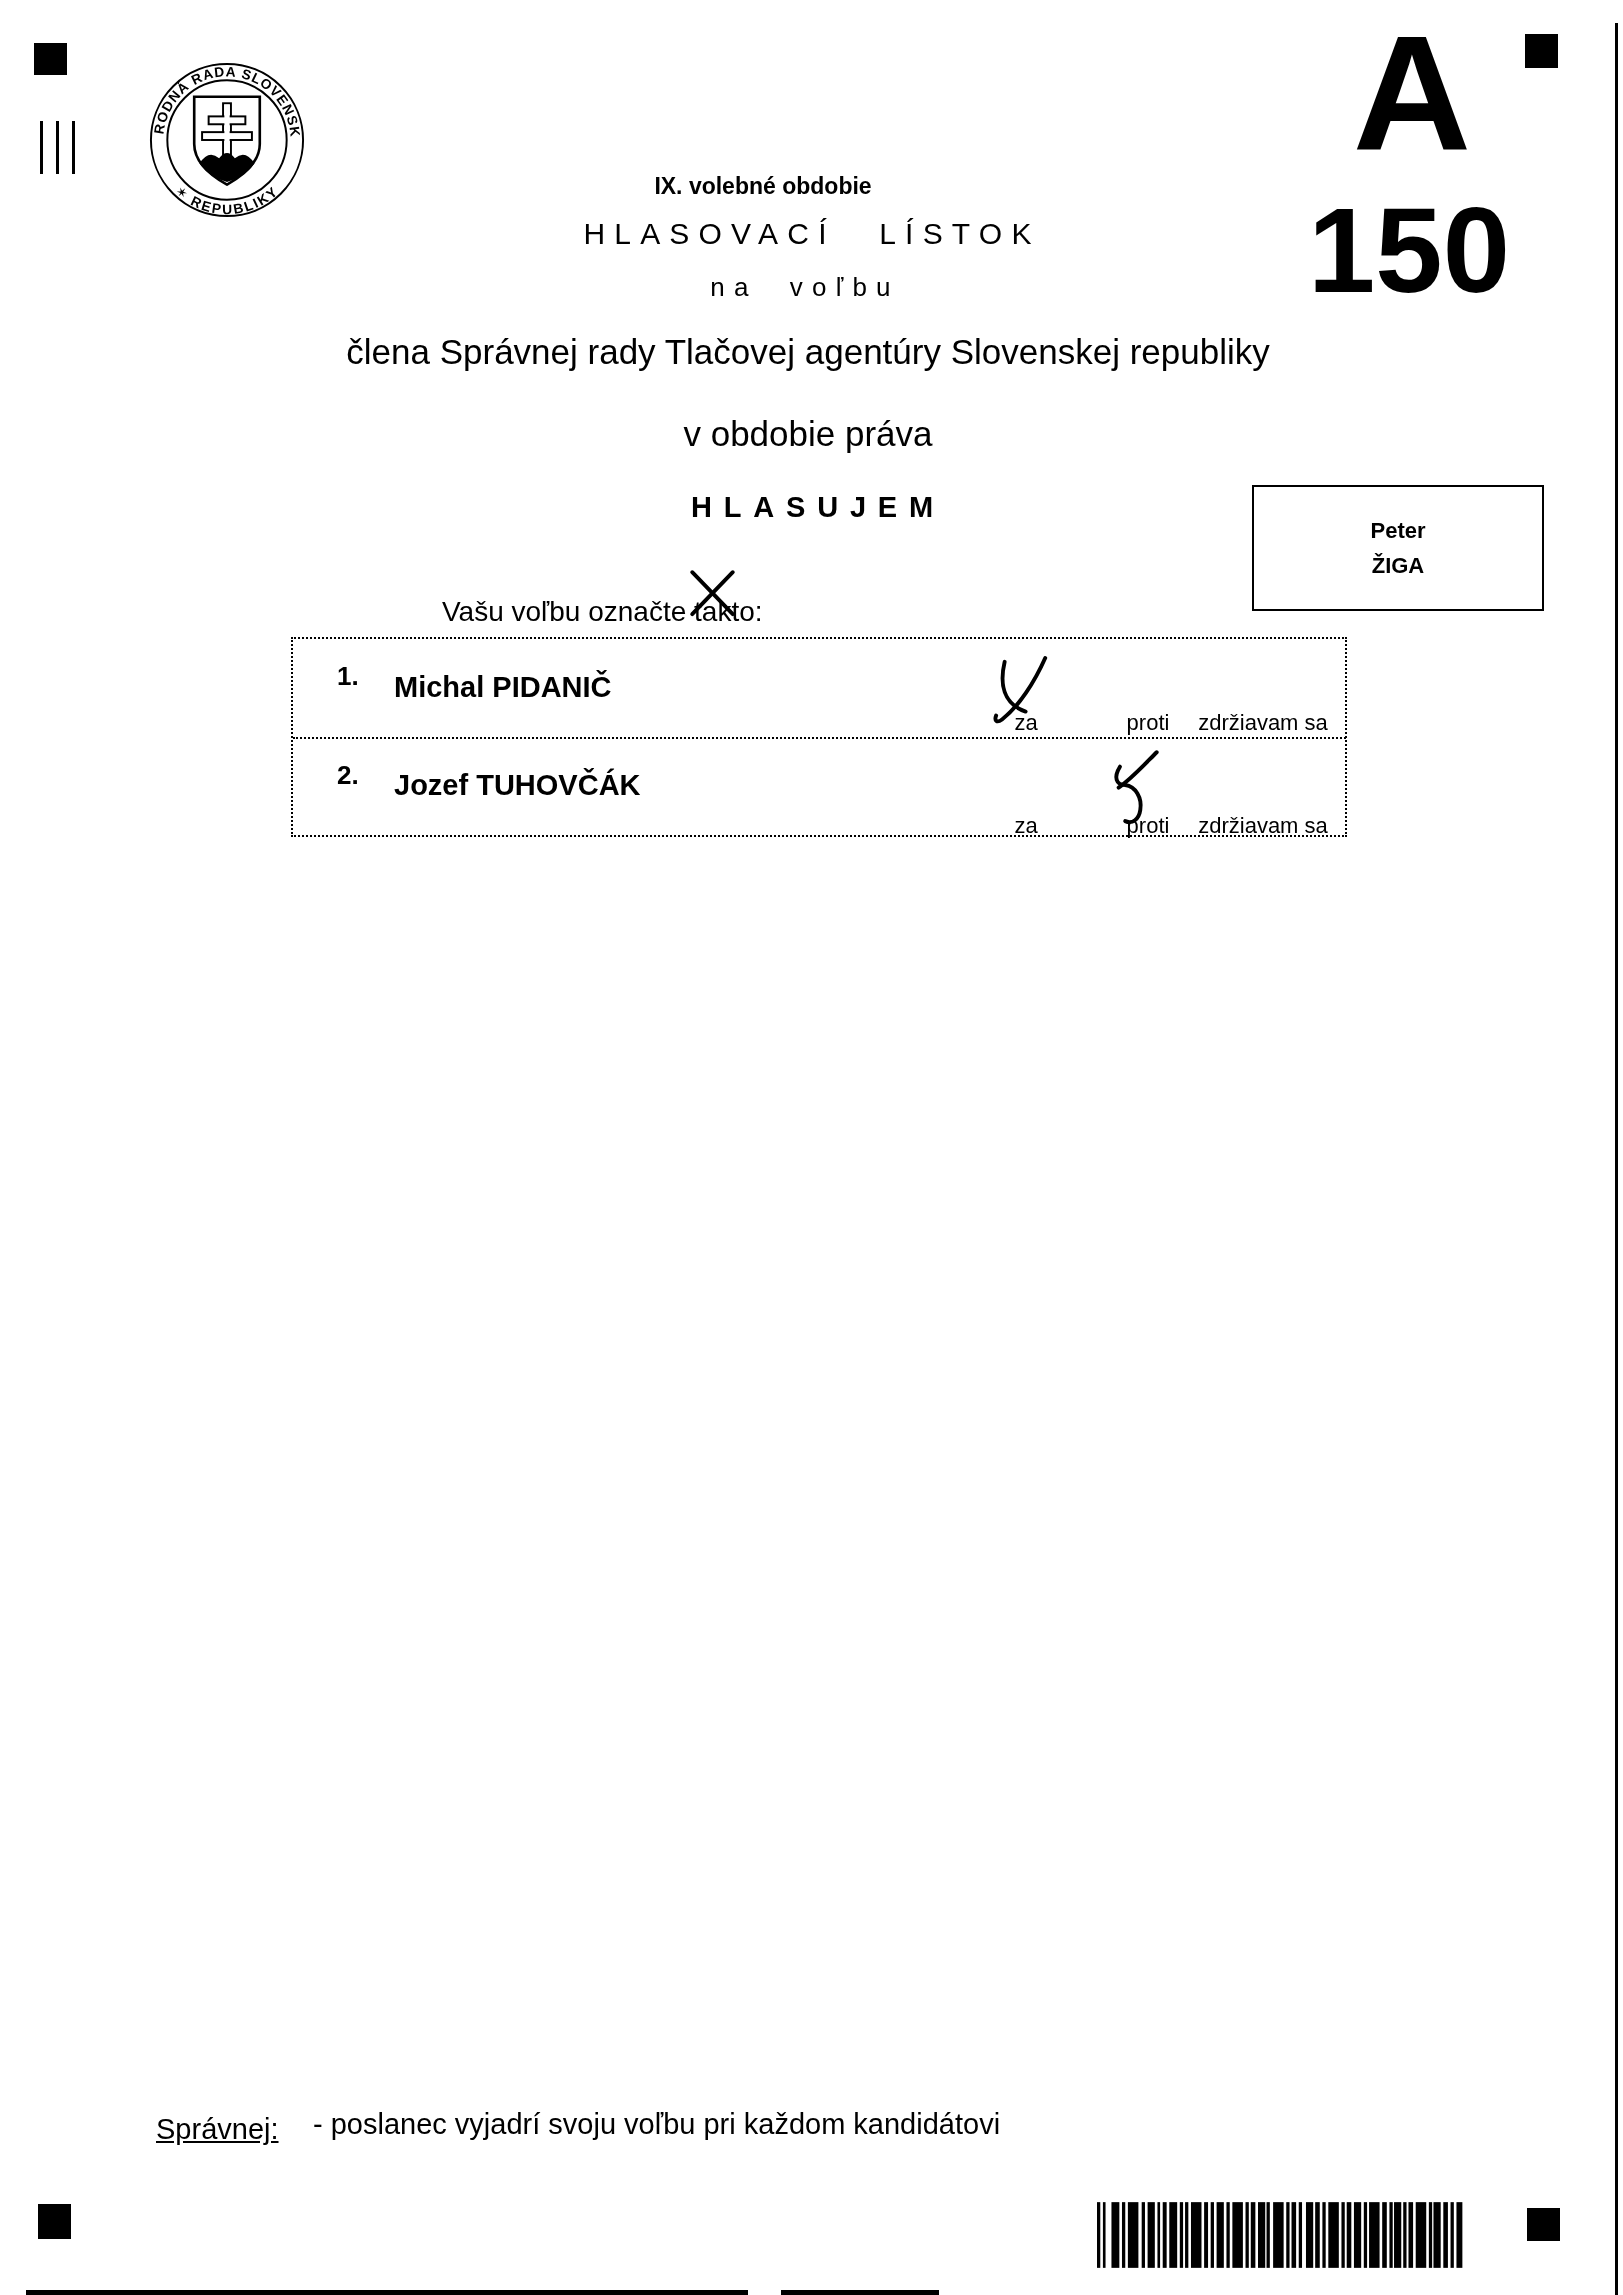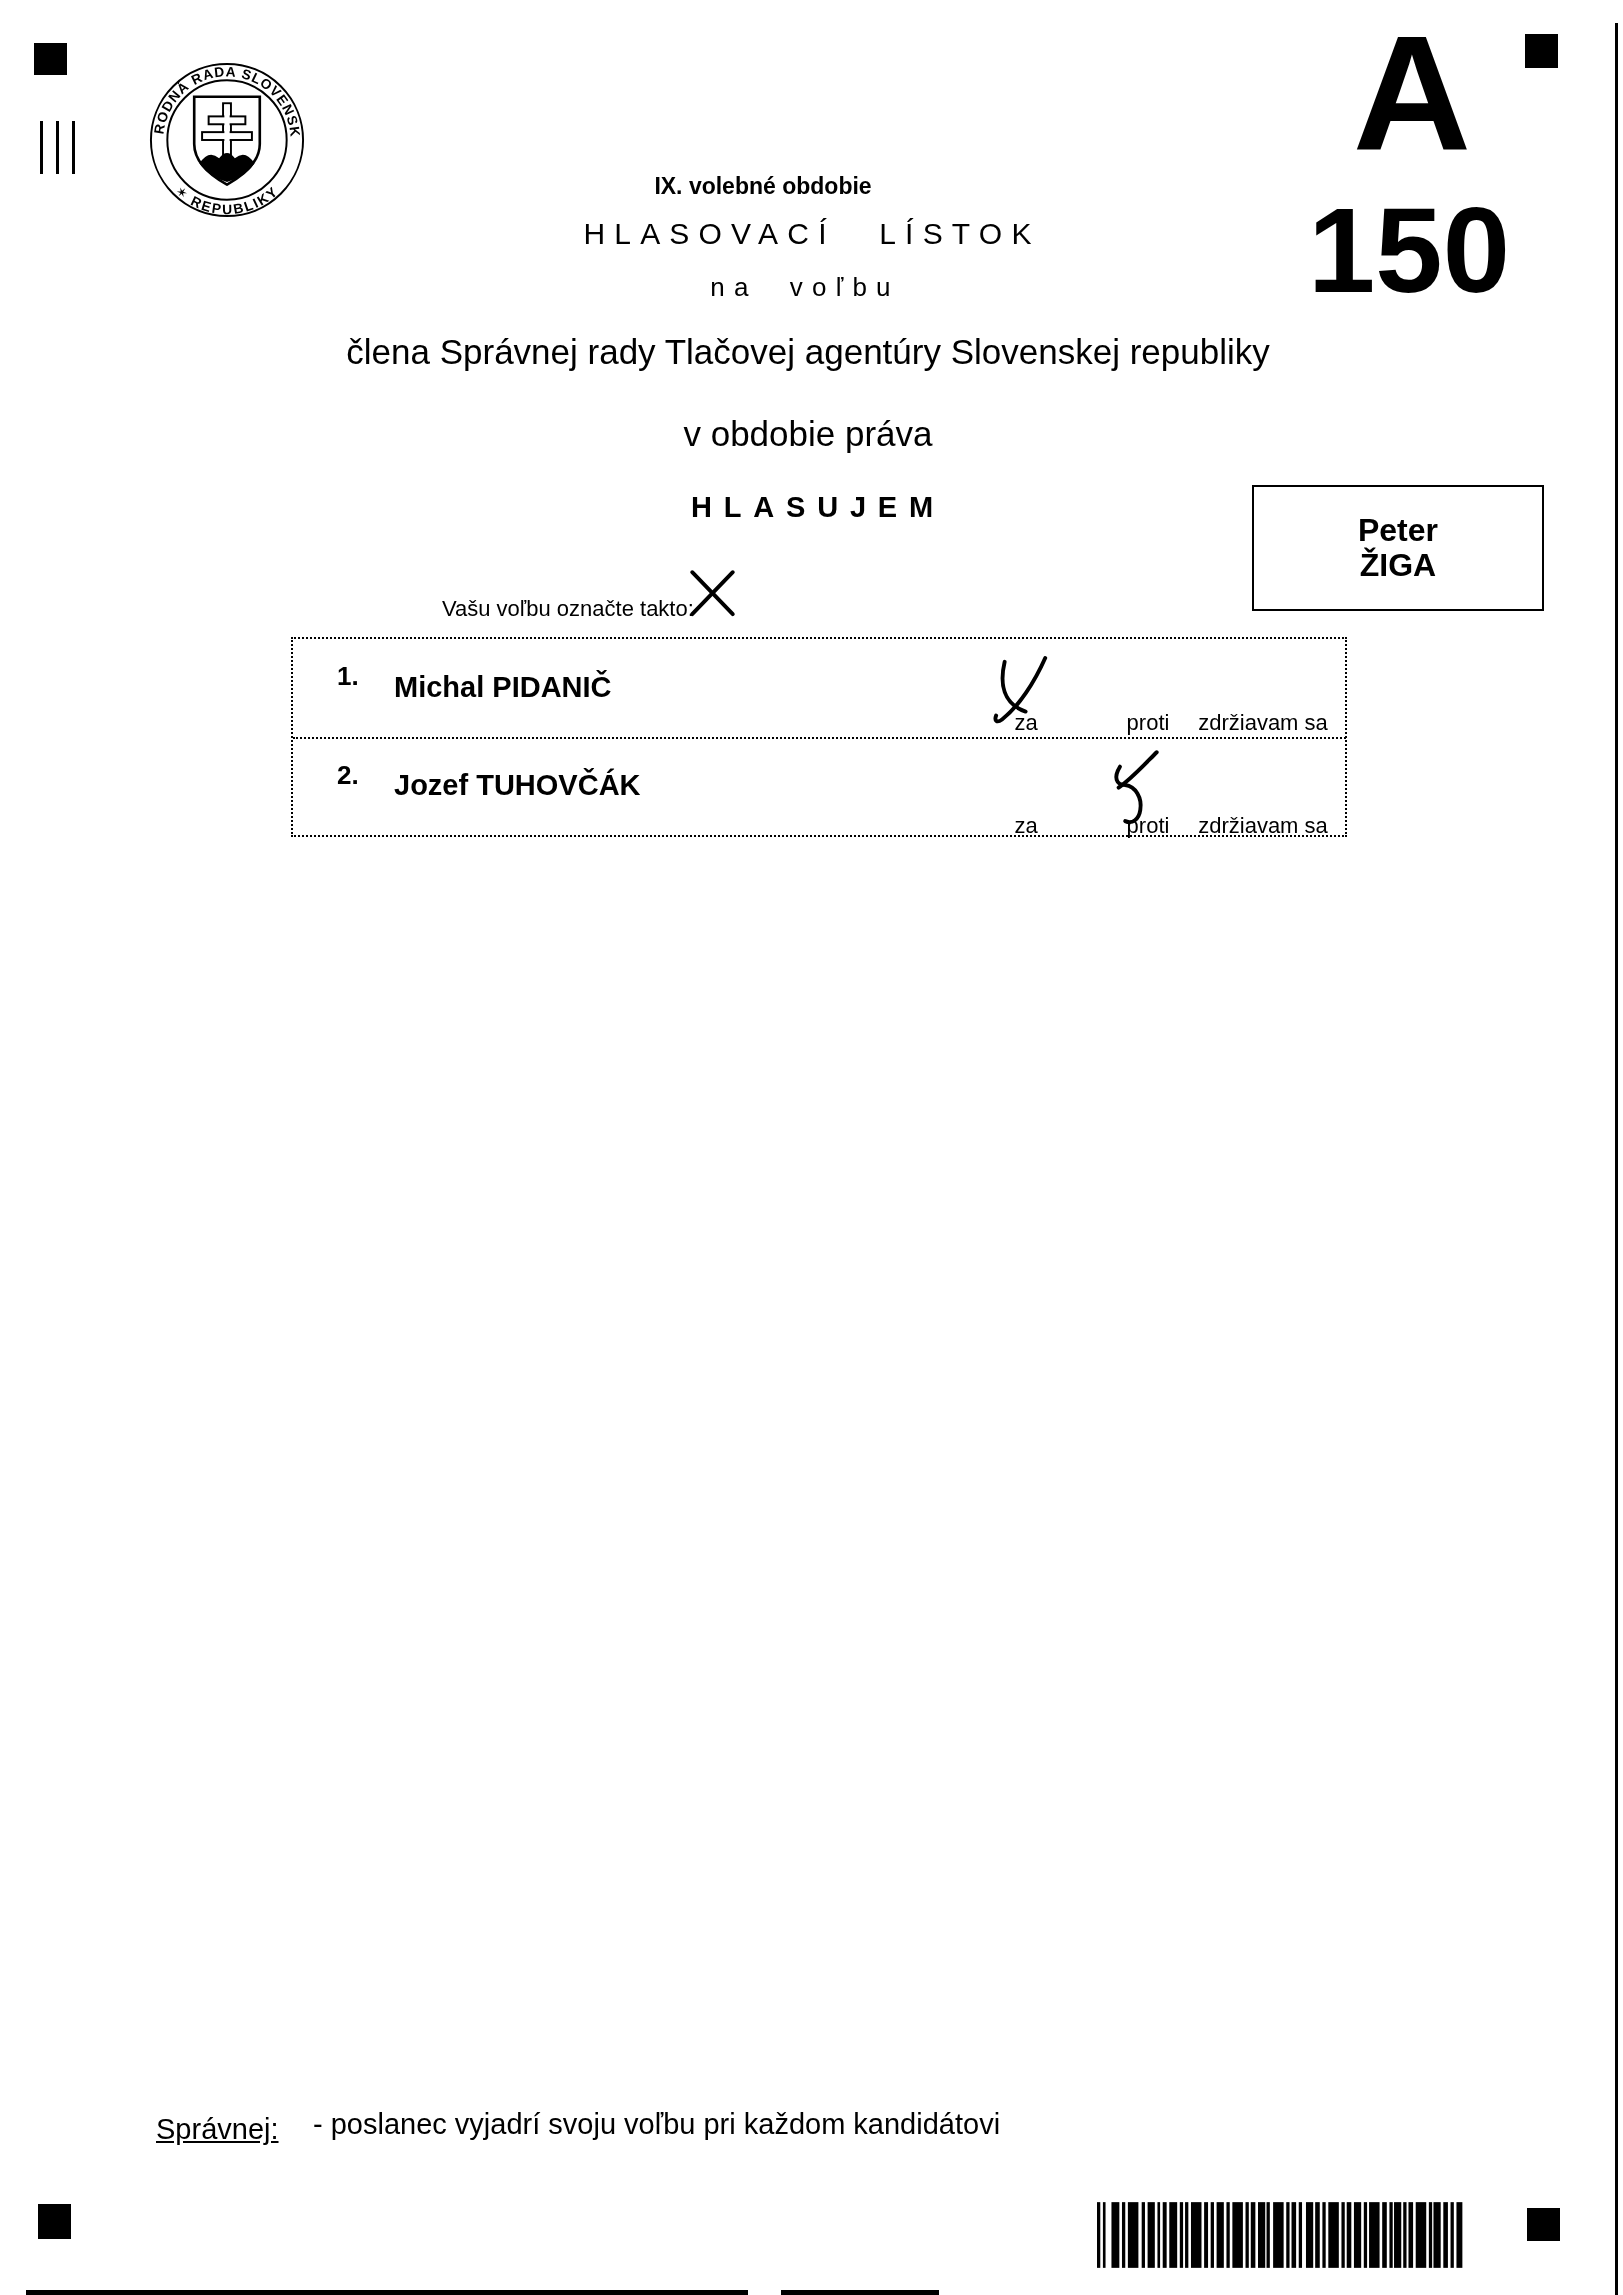--- a/index.html
+++ b/index.html
@@ -28,24 +28,24 @@
   
   .corner-letter{top:11.8px;left:1412px;font-size:164px;font-weight:700;line-height:1;}
   .ballot-number{top:190px;left:1409px;font-size:121px;font-weight:700;line-height:1;}
 
   
   .voter-box{
     left:1252px;top:485px;width:292px;height:126px;
     border:2.6px solid #000;box-sizing:border-box;
     display:flex;align-items:center;justify-content:center;text-align:center;
   }
-  .voter-box .nm{font-size:32px;font-weight:700;line-height:35px;}
-
-  
-  .instruction-label{top:580px;left:442px;font-size:22px;white-space:nowrap;margin-top:16px;}
+  .voter-box .nm{font-size:22px;font-weight:700;line-height:35px;}
+
+  
+  .instruction-label{top:580px;left:442px;font-size:28px;white-space:nowrap;margin-top:16px;}
 
   
   .cand-box{
     left:291px;top:637px;width:1056px;height:200px;
     border:2px dotted #000;box-sizing:border-box;
   }
   .cand-divider{left:0;top:98px;width:1053px;border-top:2px dotted #000;}
   .cand-num{font-size:26px;font-weight:700;}
   .cand-name{font-size:29px;font-weight:700;margin-top:12px;}
   .opt{font-size:22px;white-space:nowrap;}

